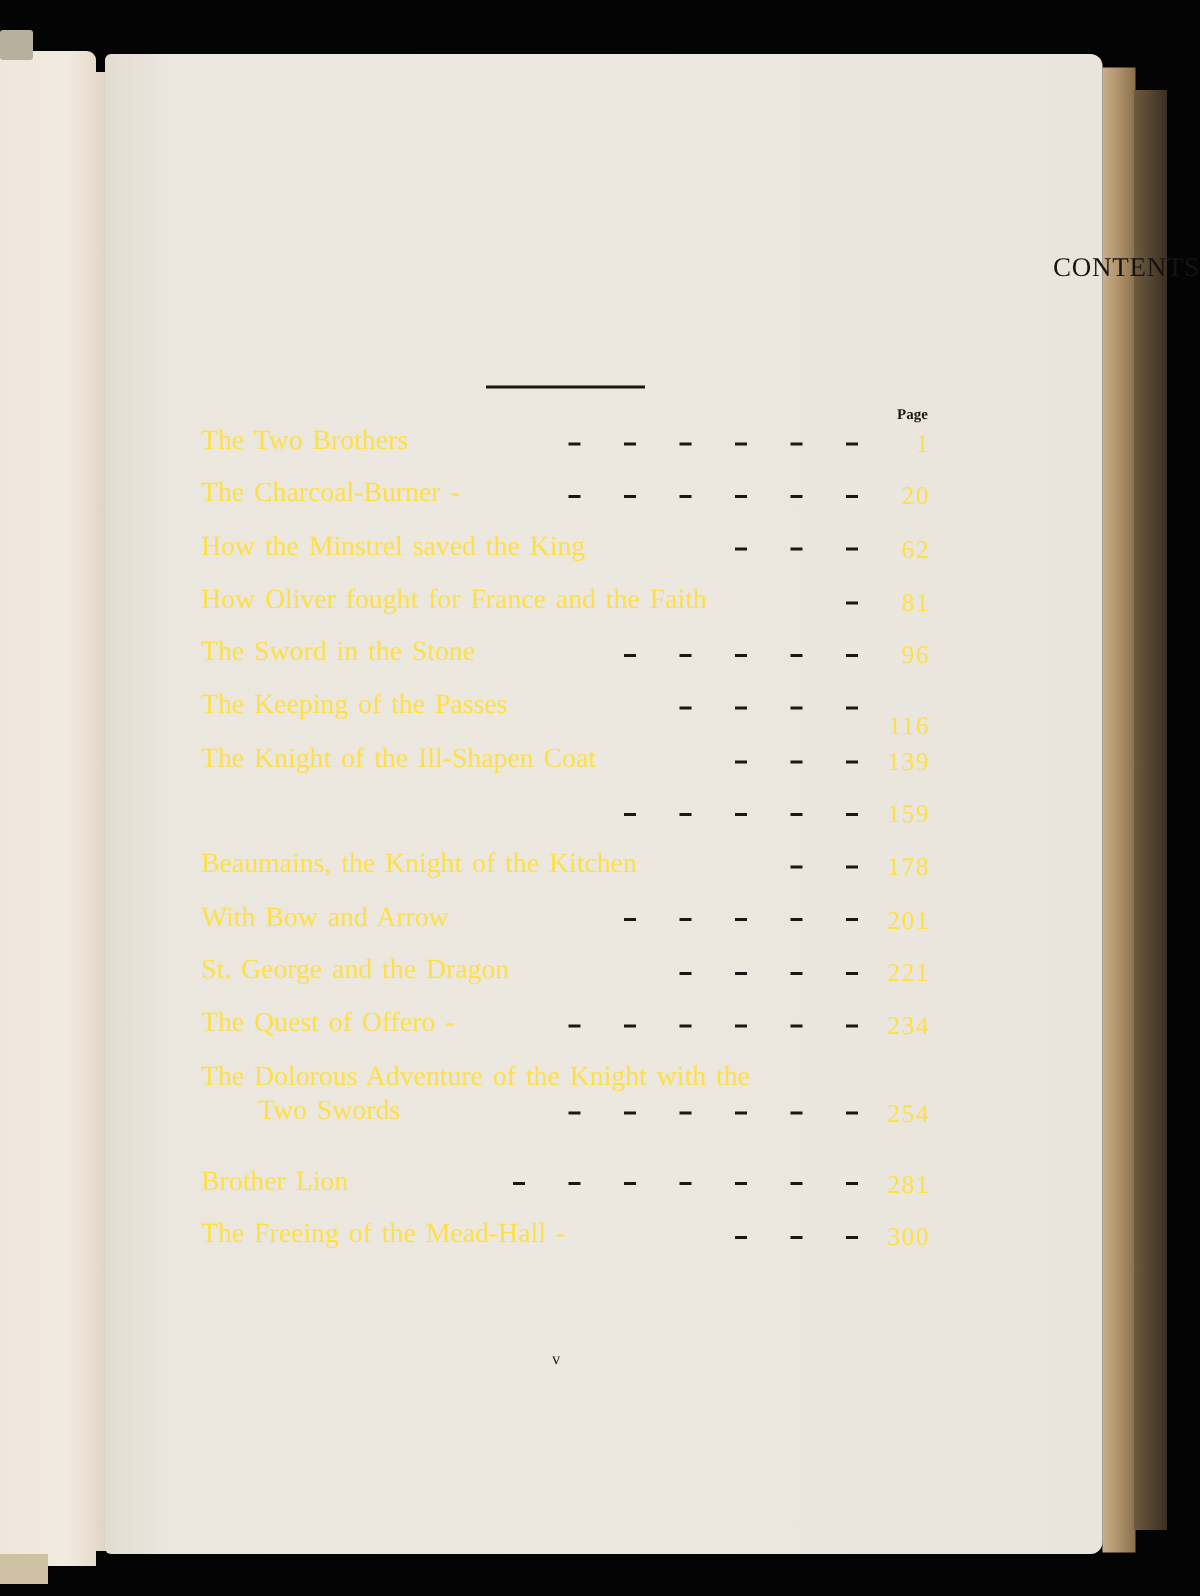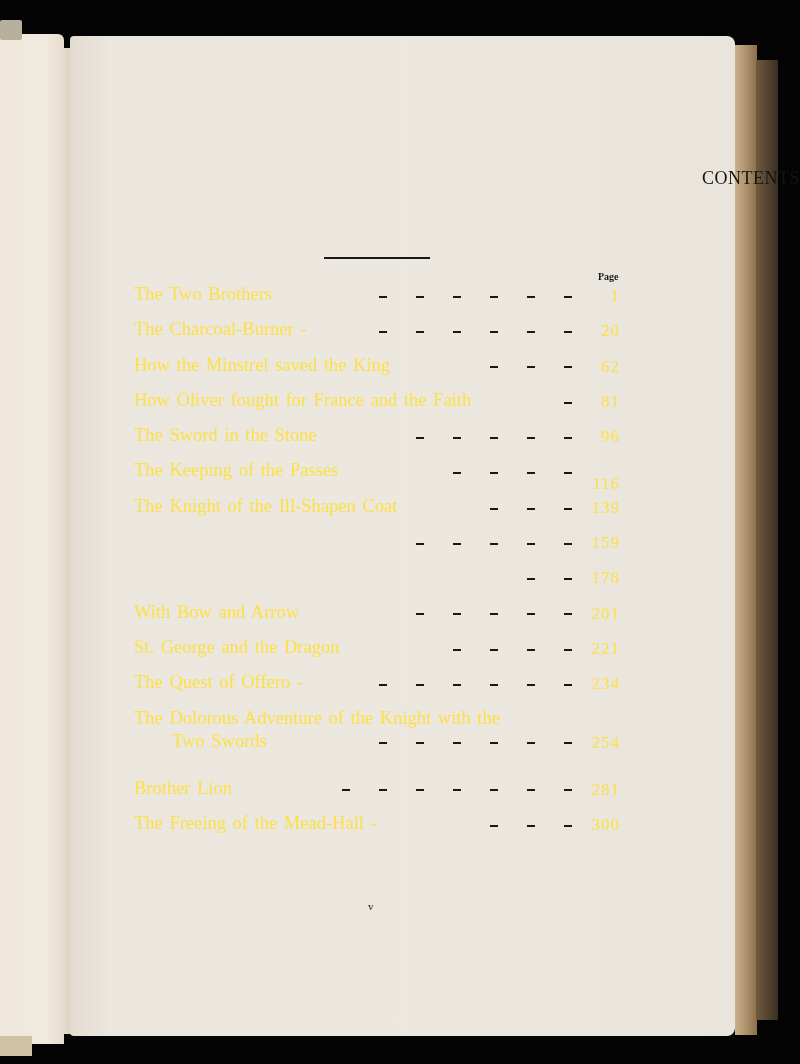--- a/index.html
+++ b/index.html
@@ -109,20 +109,21 @@
     <div class="entry">
       <span class="line1">The Knight of the Ill-Shapen Coat</span>
       <span class="dots" style="top: 0px; line-height: 22px;"><span></span><span></span><span></span></span>
       <span class="num" style="top: 2px;">139</span>
     </div>
     <div class="entry">
       <span class="dots" style="top: 0px; line-height: 22px;"><span></span><span></span><span></span><span></span><span></span></span>
       <span class="num" style="top: 2px; margin-left: 22px;">159</span>
     </div>
     <div class="entry">
+      <span class="line1">Beaumains, the Knight of the Kitchen</span>
       <span class="dots" style="top: 0px; line-height: 22px;"><span></span><span></span></span>
       <span class="num" style="top: 2px;">178</span>
     </div>
     <div class="entry">
       <span class="line1">With Bow and Arrow</span>
       <span class="dots" style="top: 0px; line-height: 22px;"><span></span><span></span><span></span><span></span><span></span></span>
       <span class="num" style="top: 2px;">201</span>
     </div>
     <div class="entry">
       <span class="line1">St. George and the Dragon</span>

